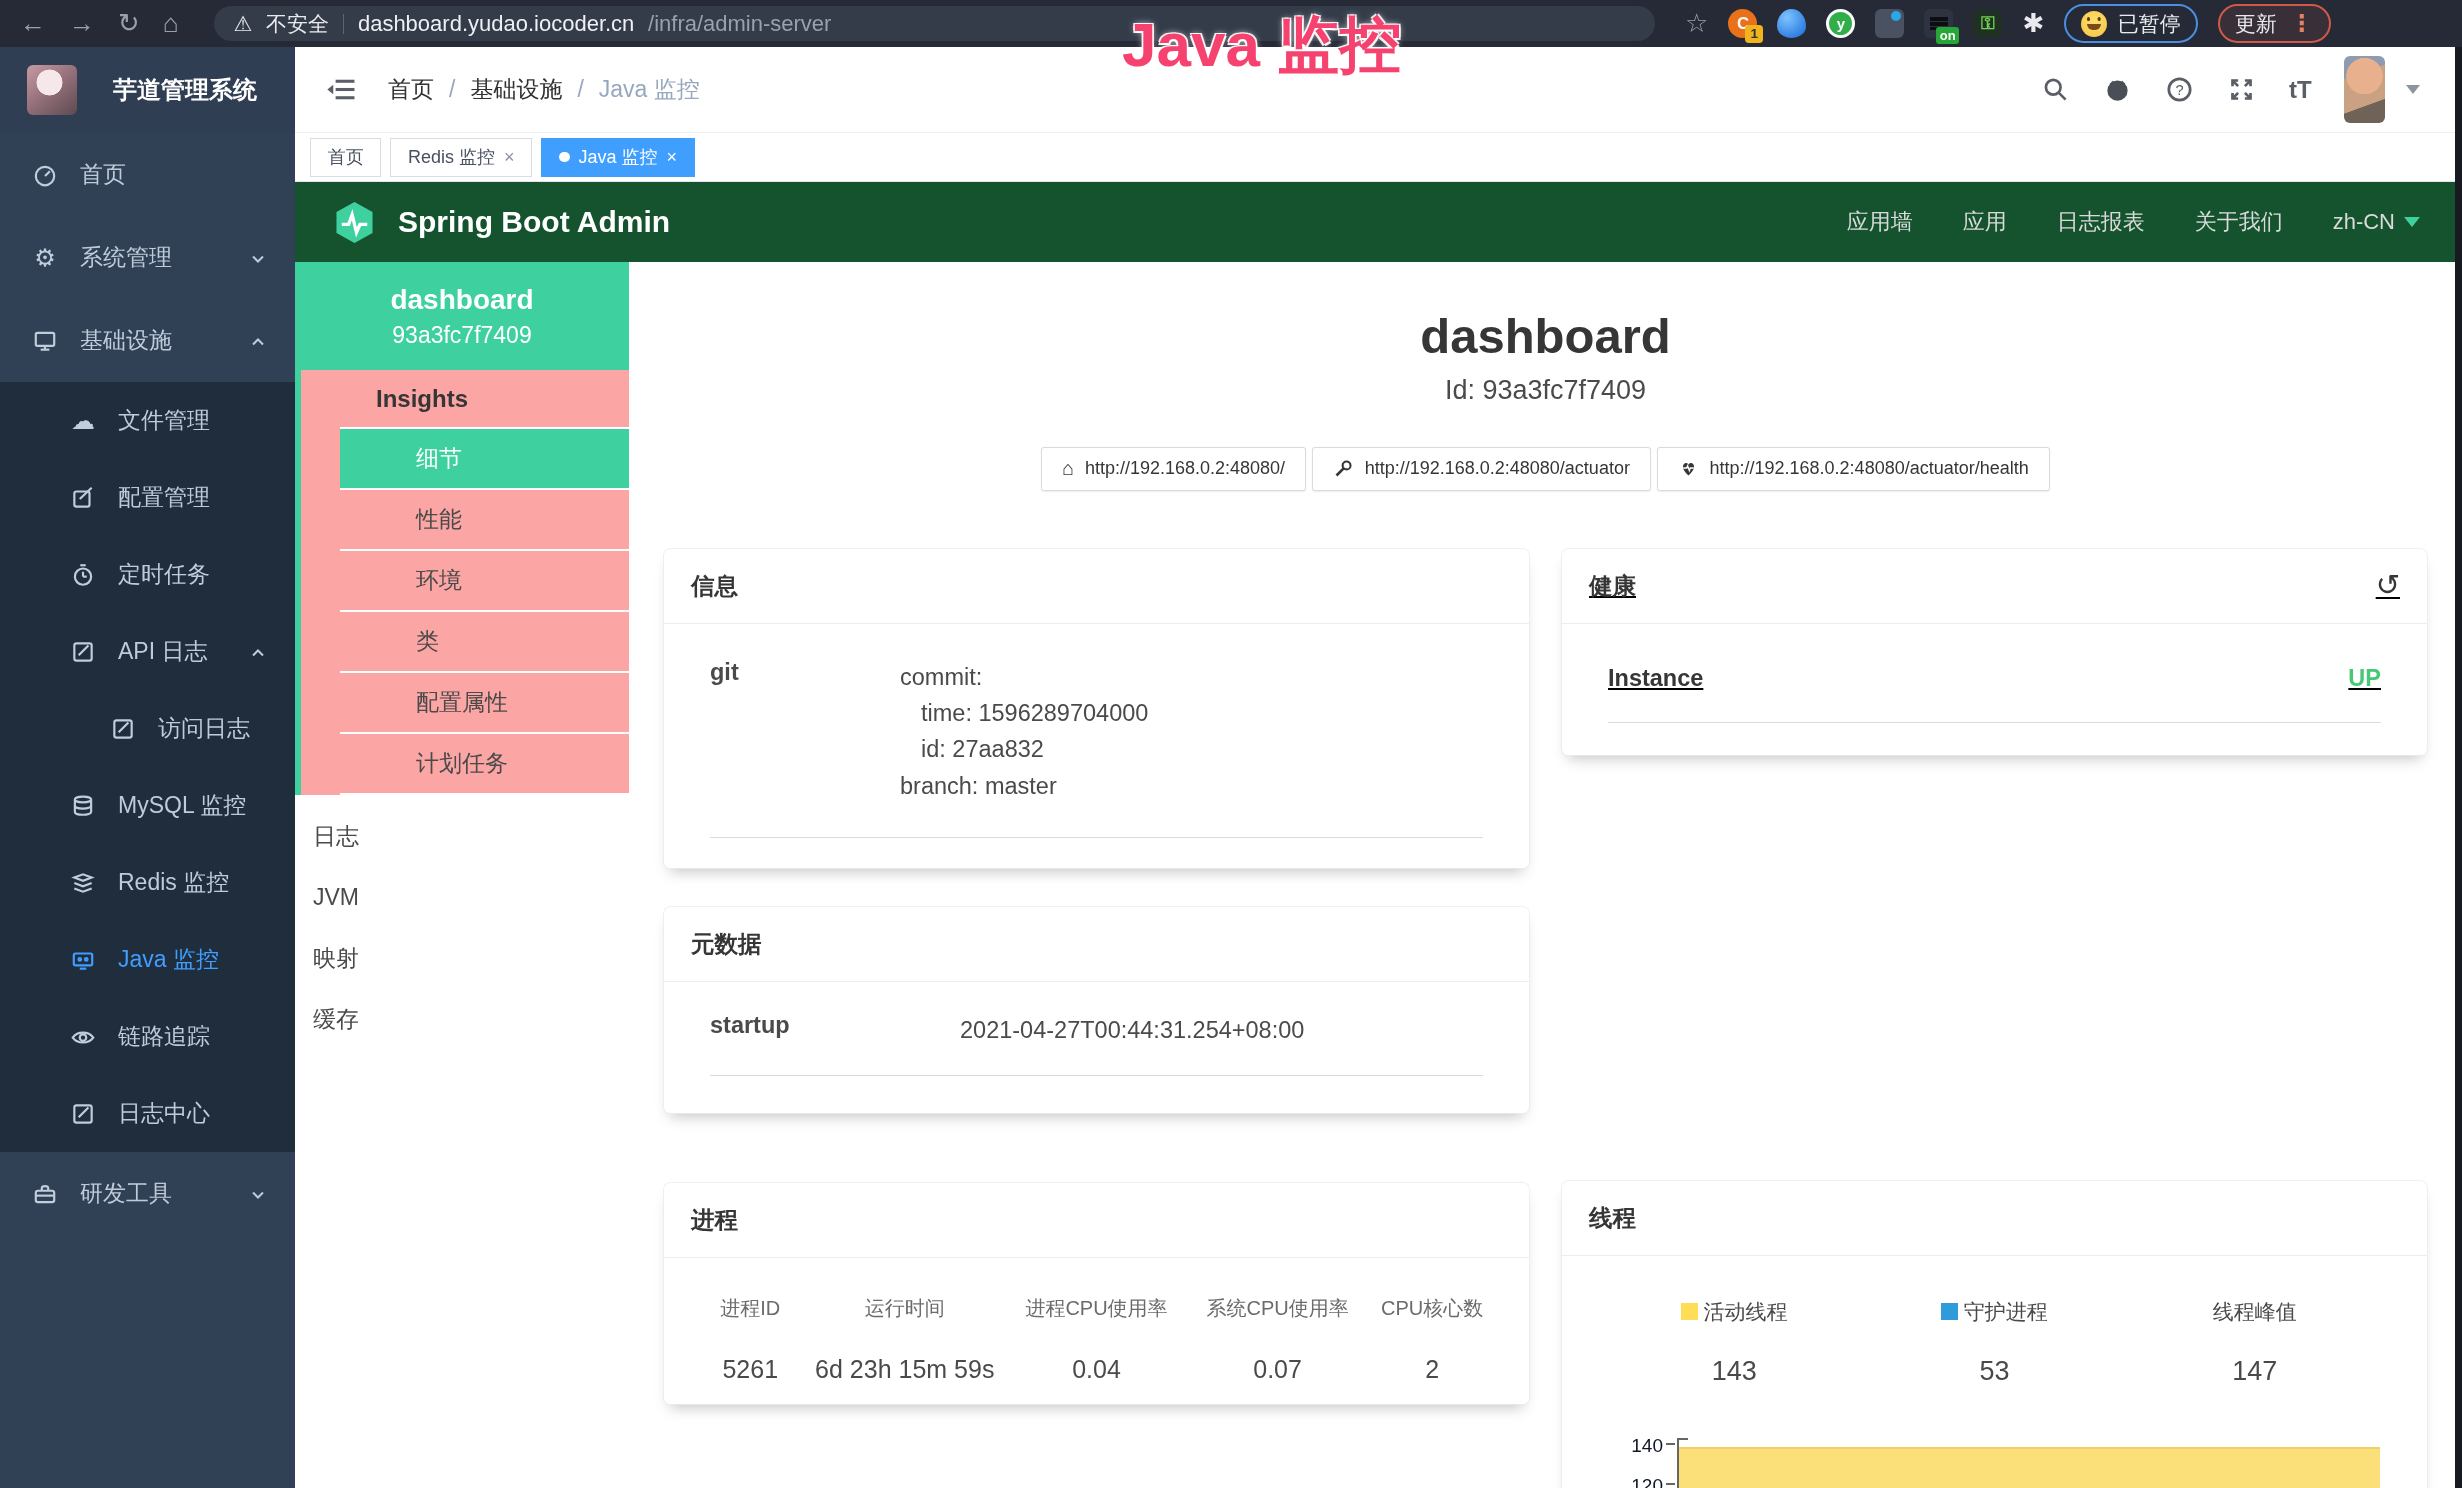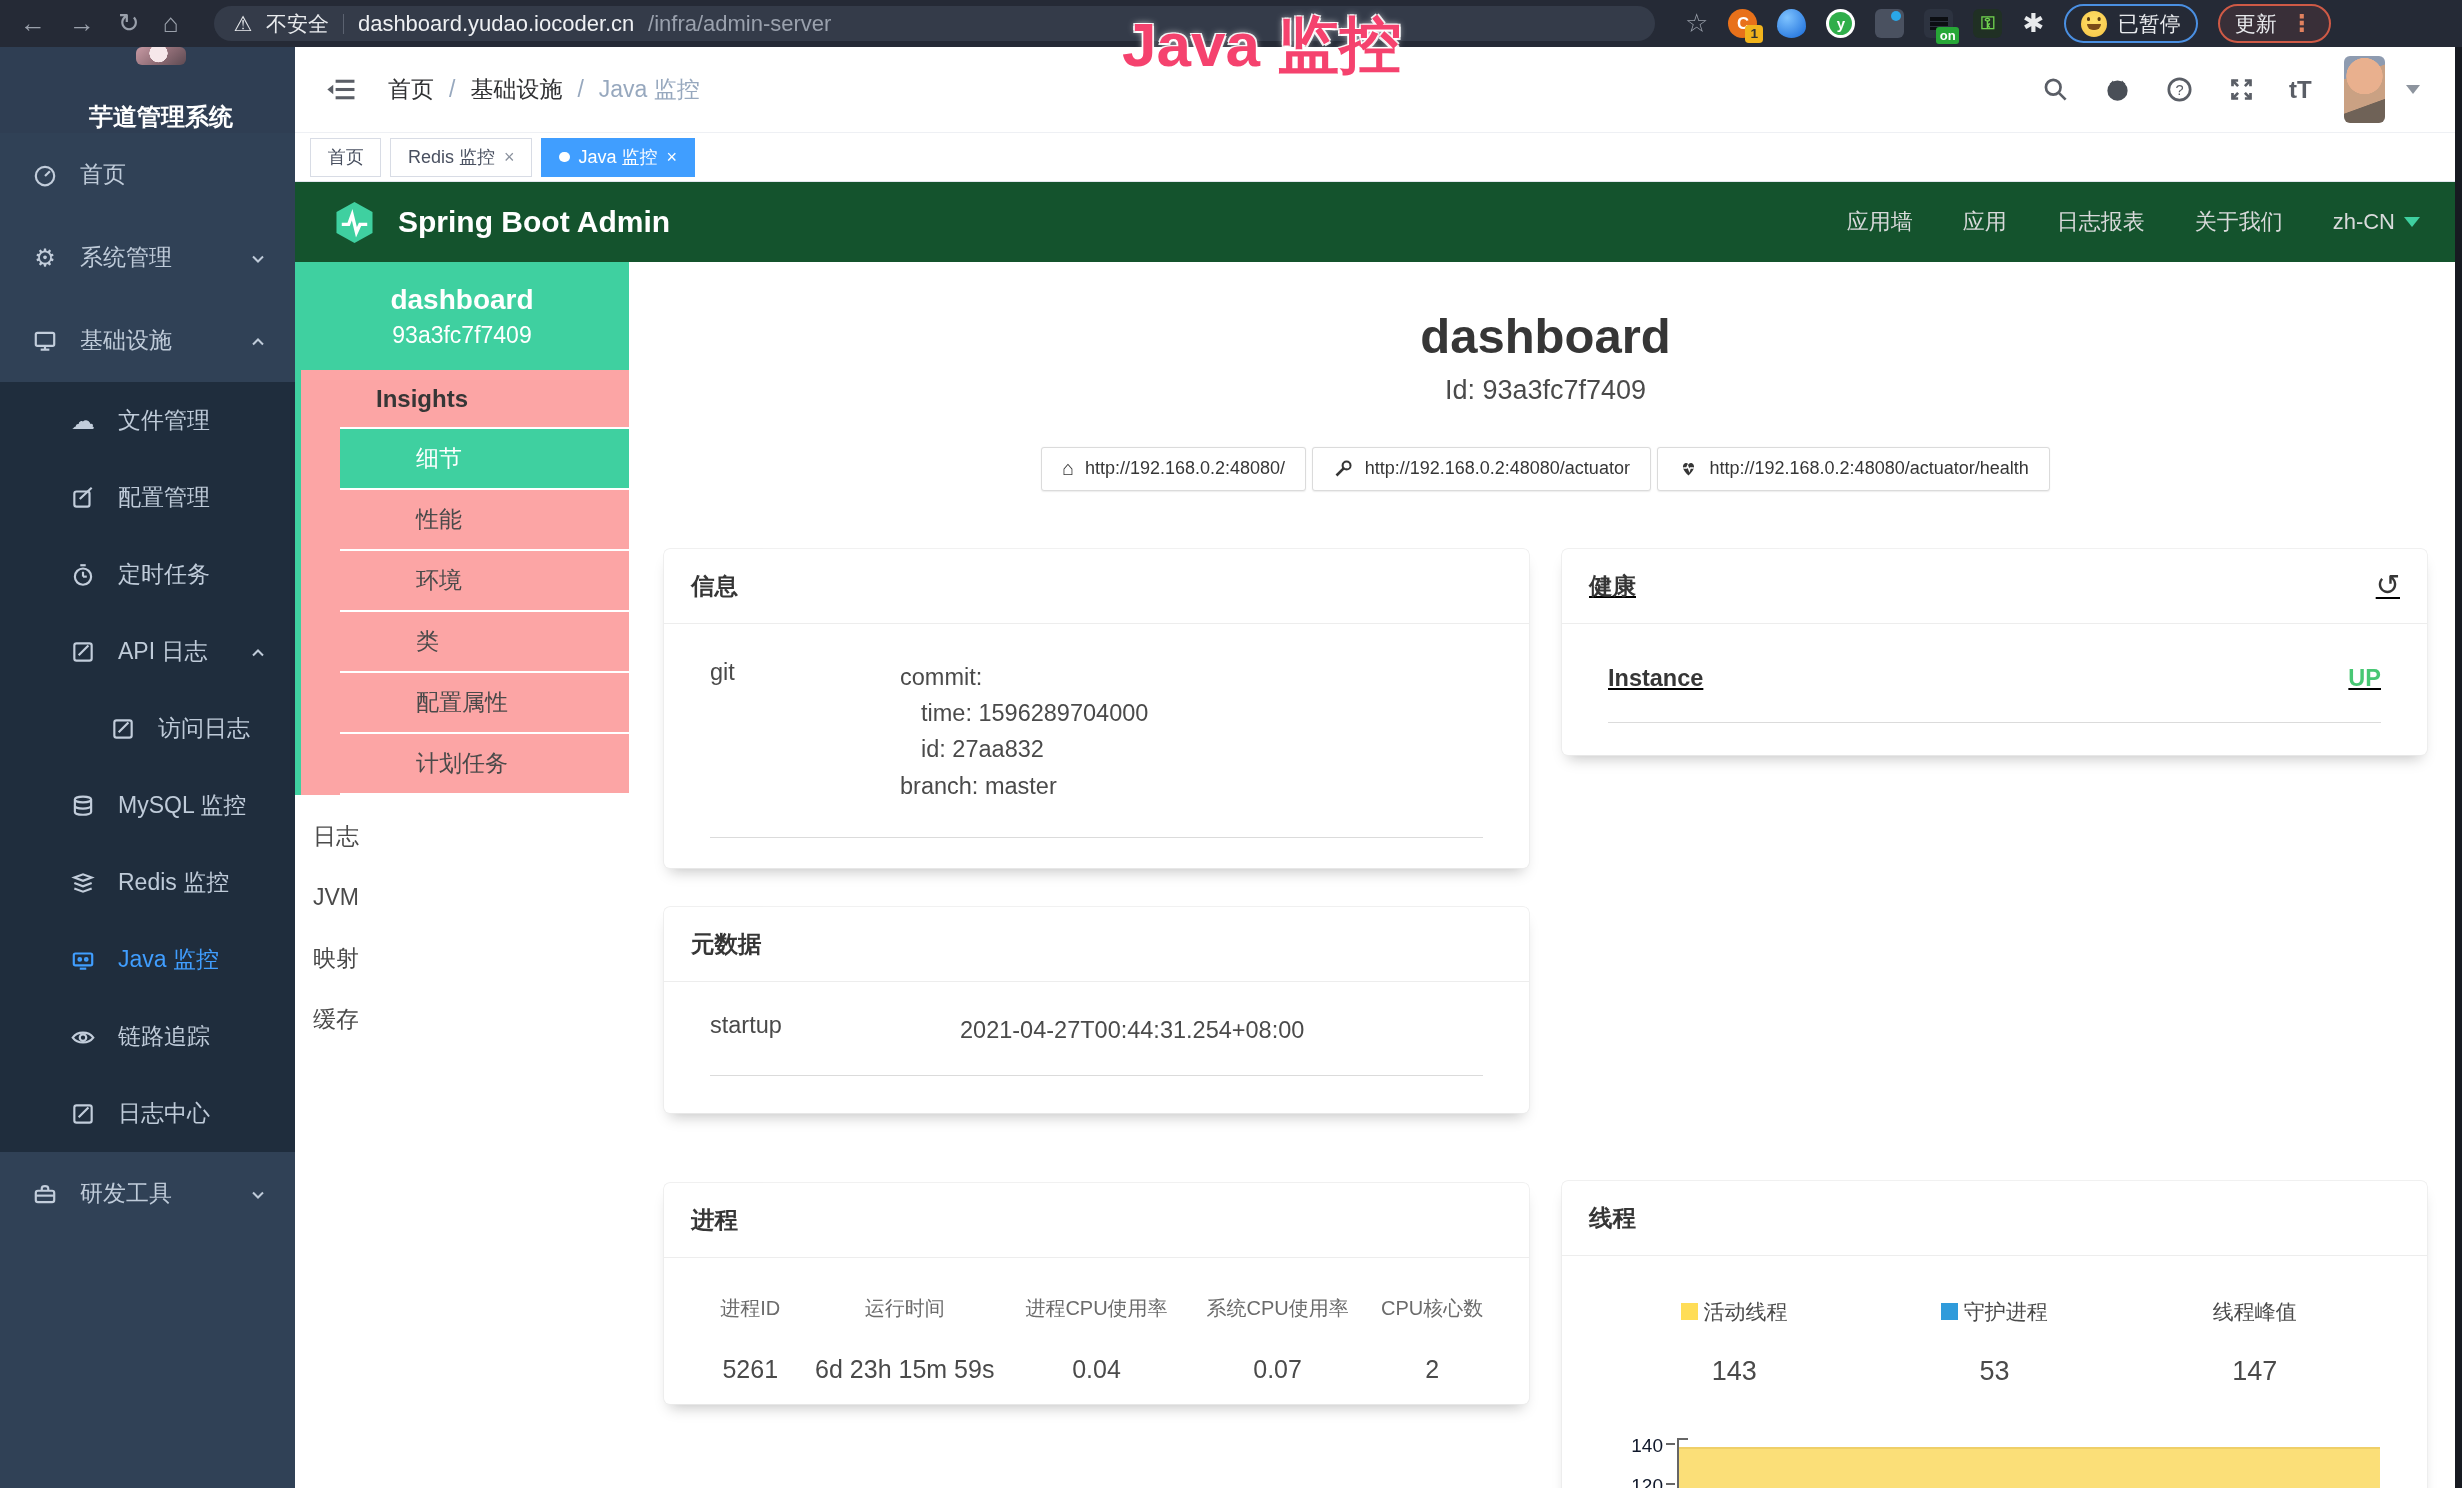--- a/index.html
+++ b/index.html
@@ -39,21 +39,21 @@
   .face:after { content:""; position:absolute; left:6px; top:13px; width:13.7px; height:6.8px; border-radius:0 0 13.7px 13.7px; background:#7a4a18; }
   .update-pill { border:2.3px solid #cf5a46; background:rgba(207,90,70,.12); gap:13.7px; }
   .update-pill .kebab { color:#e2825f; font-size:23px; font-weight:bold; }
 
   
   .annotation { position:absolute; top:3px; left:1122px; z-index:9; font-size:62px; font-weight:bold; color:#f5426e;
     text-shadow:1.5px 1.5px 0 rgba(255,255,255,.9),-1.5px -1.5px 0 rgba(255,255,255,.9),1.5px -1.5px 0 rgba(255,255,255,.9),-1.5px 1.5px 0 rgba(255,255,255,.9),0 0 7.6px rgba(255,255,255,.8); white-space:nowrap; }
 
   
   .sidebar { position:absolute; top:47px; left:0; width:295px; bottom:0; background:#304156; overflow:hidden; }
-  .logo-row { height:86px; display:flex; align-items:center; padding-left:27px; gap:36px; background:#2f3e53;flex-direction:column; }
+  .logo-row { height:86px; display:flex; align-items:center; padding-left:27px; gap:36px; background:#2f3e53; }
   .logo-img { width:50px; height:50px; border-radius:6px; background:
       radial-gradient(circle at 45% 35%, #f6e7ea 0 30%, transparent 31%),
       linear-gradient(140deg,#c89aa4,#8d6b74 55%,#5d4a52); }
   .logo-title { color:#fff; font-size:24px; font-weight:600; }
   .s-item { display:flex; align-items:center; height:83px; padding:0 27px 0 30px; color:#bfcbd9; font-size:23px; cursor:pointer; }
   .s-item .s-label { flex:1; }
   .s-sub { height:77px; padding-left:68px; background:#1f2d3d; }
   .s-subsub { padding-left:108px; }
   .s-item.active { color:#409eff; }
   .s-ic { width:30px; height:30px; margin-right:20px; display:flex; align-items:center; justify-content:center; font-size:24px; color:#c2cddb; flex:none; }
@@ -117,21 +117,21 @@
   .lb-ic svg { width:21px; height:21px; }
 
   .cards { display:flex; gap:33px; margin-top:58px; align-items:flex-start; }
   .col { flex:1; min-width:0; display:flex; flex-direction:column; }
   .card { background:#fff; border-radius:6px; box-shadow:0 0 0 0.8px #ececec, 0 9px 13.7px -6px rgba(10,10,10,.25); overflow:hidden; }
   .card-head { display:flex; align-items:center; justify-content:space-between; padding:21px 27px; border-bottom:1.5px solid #ededed; }
   .card-title { font-size:23.5px; font-weight:bold; color:#363636; }
   .hist-ic { font-size:29px; color:#363636; line-height:1; cursor:pointer; }
   .card-body { padding:35px 46px 30px 46px; }
   .kv-row { display:flex; font-size:23.5px; color:#4a4a4a; }
-  .kv-label { width:190px; flex:none; }
+  .kv-label { width:190px; flex:none;font-weight:bold; }
   .kv-value { flex:1; line-height:1.55; }
   .kv-value .ind { padding-left:21px; }
   .rule { border:none; border-top:1.5px solid #dbdbdb; margin-top:33px; }
   .inst-row { display:flex; justify-content:space-between; align-items:center; padding:20px 0 0 0; font-size:23.5px; }
   .inst-label { color:#363636; font-weight:600; }
   .up-badge { color:#48c774; font-weight:bold; }
 
   .proc-grid { display:grid; grid-template-columns:1fr 1.9fr 1.7fr 1.7fr 1.2fr; text-align:center; row-gap:33px; margin-top:10.6px; }
   .proc-h { font-size:20px; color:#6b6b6b; }
   .proc-v { font-size:25px; color:#4a4a4a; }

